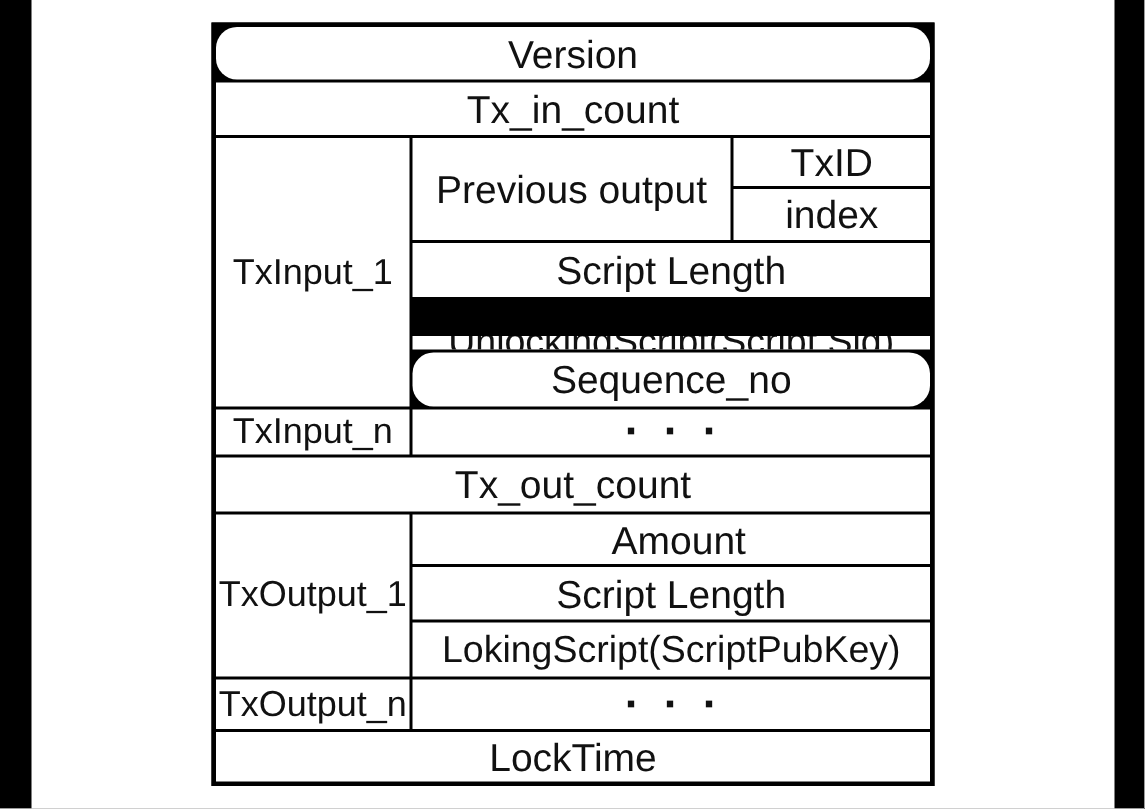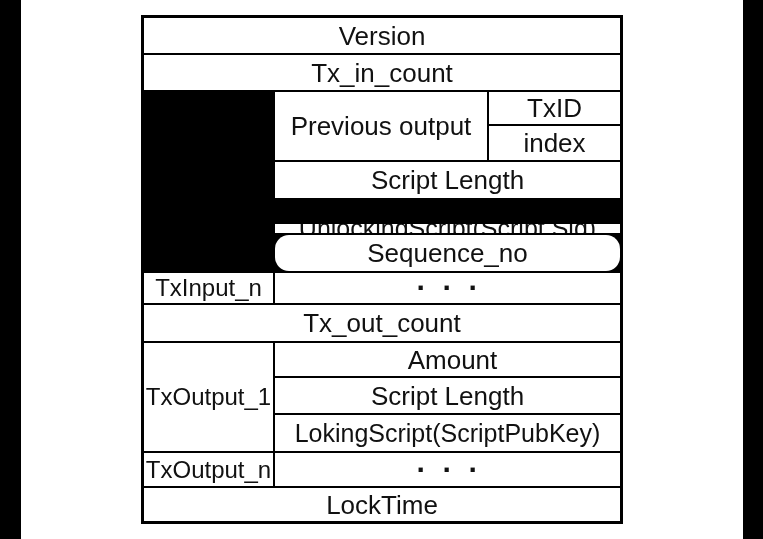--- a/index.html
+++ b/index.html
@@ -51,21 +51,21 @@
   .cell.side-label { font-size: 24px; }
   .cell.tight      { font-size: 25px; }
   .cell.dots {
     font-size: 30px;
     font-weight: 700;
     letter-spacing: 16px;
     padding-left: 16px;           
   }
 
   
-  .c-version        { grid-column: 1 / 4;  grid-row: 1; }
+  .c-version        { grid-column: 1 / 4;  grid-row: 1; border-radius: 14px; }
   .c-tx-in-count    { grid-column: 1 / 4;  grid-row: 2; }
   .c-txinput-1      { grid-column: 1;      grid-row: 3 / 8; }
   .c-prev-output    { grid-column: 2;      grid-row: 3 / 5; }
   .c-txid           { grid-column: 3;      grid-row: 3; }
   .c-index          { grid-column: 3;      grid-row: 4; }
   .c-script-len-in  { grid-column: 2 / 4;  grid-row: 5; }
   .c-unlocking      { grid-column: 2 / 4;  grid-row: 6; margin-top: 24px; }
   .c-sequence-no    { grid-column: 2 / 4;  grid-row: 7; border-radius: 14px; }
   .c-txinput-n      { grid-column: 1;      grid-row: 8; }
   .c-dots-in        { grid-column: 2 / 4;  grid-row: 8; }
@@ -84,20 +84,21 @@
 <div class="stage">
 
   <div class="side-bar left"></div>
   <div class="side-bar right"></div>
 
   <div class="tx-table">
 
     <div class="cell c-version">Version</div>
     <div class="cell c-tx-in-count">Tx_in_count</div>
 
+    <div class="cell side-label c-txinput-1">TxInput_1</div>
     <div class="cell c-prev-output">Previous output</div>
     <div class="cell c-txid">TxID</div>
     <div class="cell c-index">index</div>
     <div class="cell c-script-len-in">Script Length</div>
     <div class="cell tight c-unlocking">UnlockingScript(Script Sig)</div>
     <div class="cell c-sequence-no">Sequence_no</div>
 
     <div class="cell side-label c-txinput-n">TxInput_n</div>
     <div class="cell dots c-dots-in">···</div>
 

